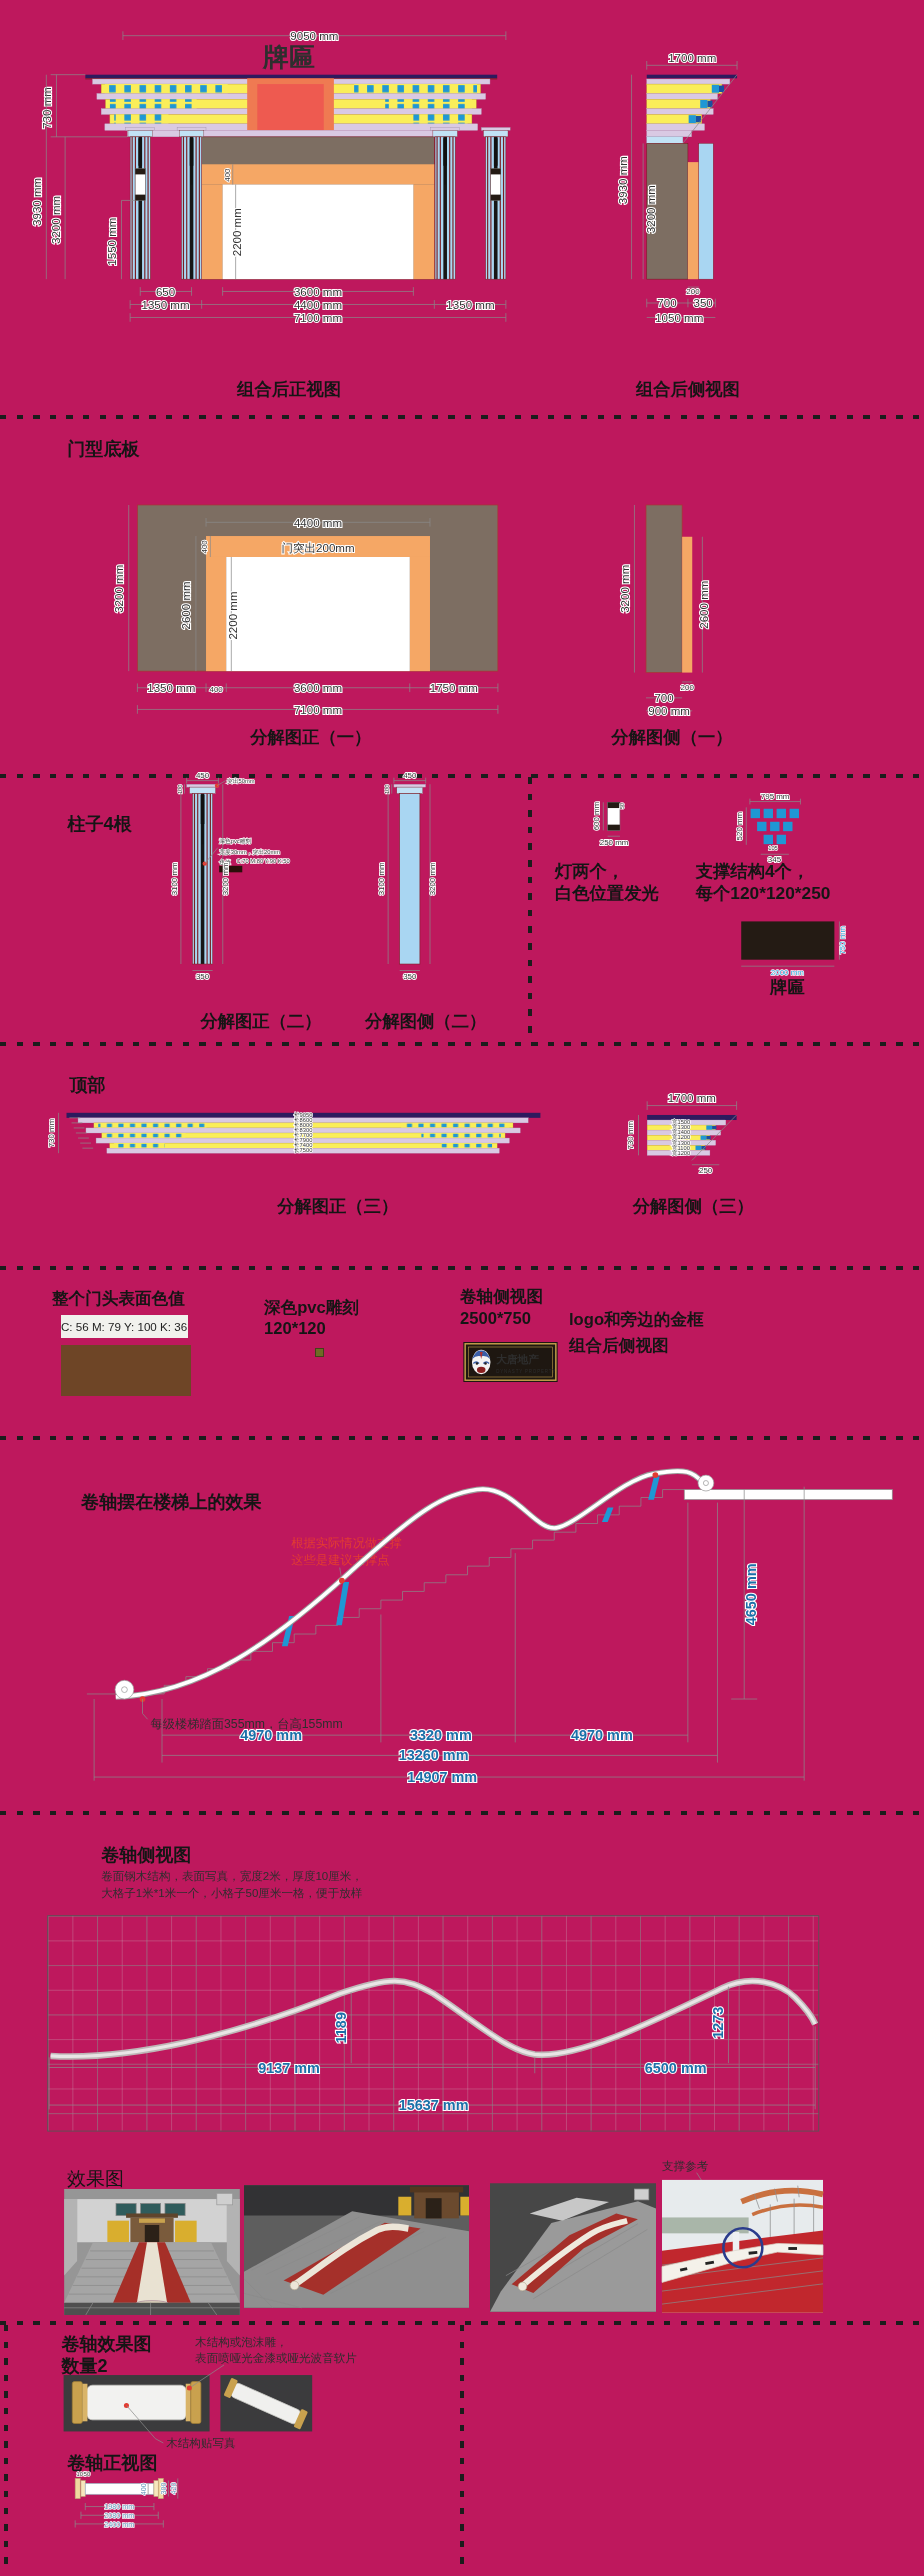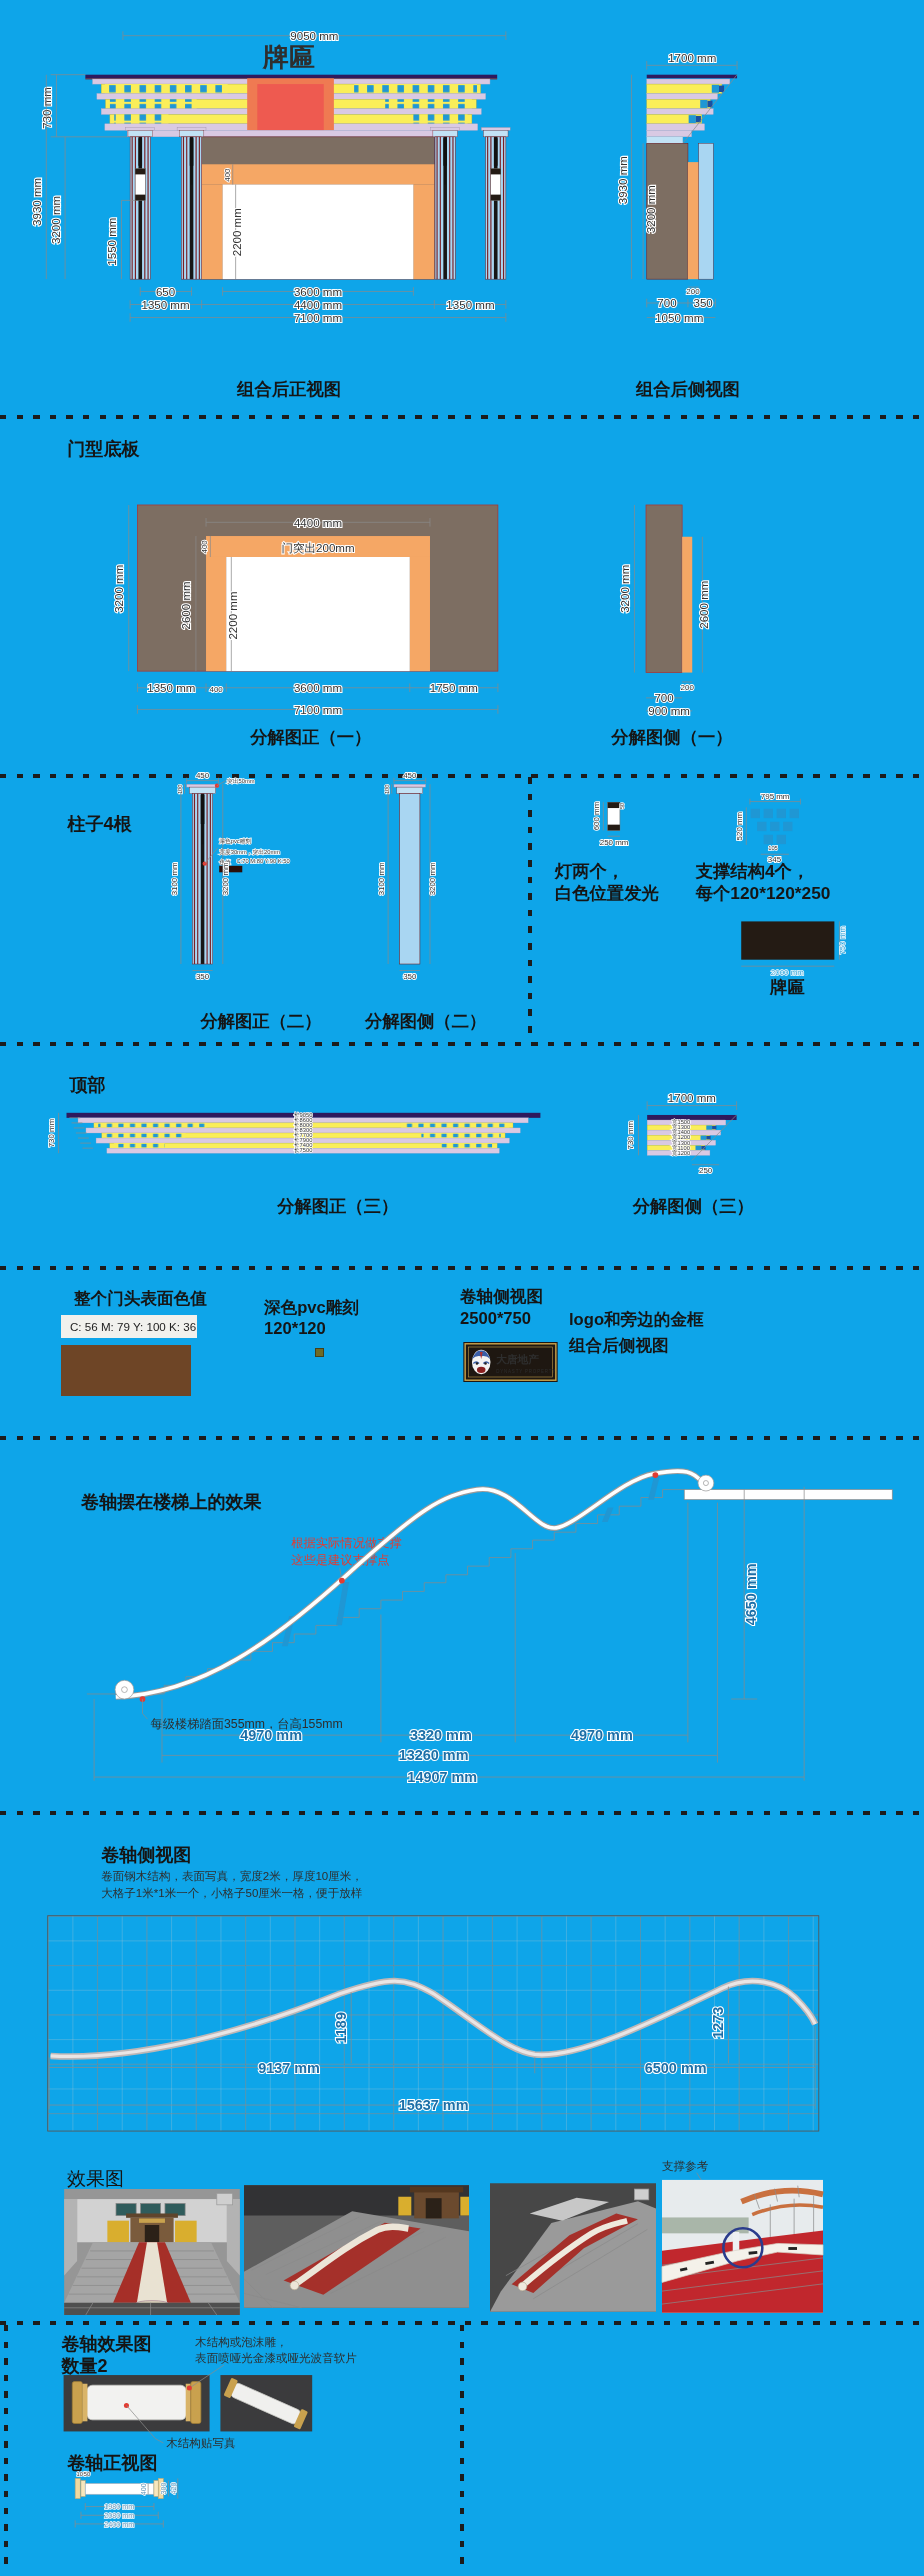--- a/index.html
+++ b/index.html
@@ -1,16 +1,16 @@
 <!DOCTYPE html>
 <html style="font-size:11.6px"><head>
 <meta charset="utf-8">
 <style>
   html,body{margin:0;padding:0;background:#fff;font-family:"Liberation Sans",sans-serif;}
-  #page{position:relative;width:925px;height:2576px;background:#0ea5e9;overflow:hidden;}
+  #page{position:relative;width:925px;height:2576px;background:#be185d;overflow:hidden;}
   .abs{position:absolute;}
   .hsep{position:absolute;left:0;width:925px;height:3.6px;background:repeating-linear-gradient(90deg,#1c1c1c 0 6.5px,transparent 6.5px 16.6px);}
   .vsep{position:absolute;width:3.6px;background:repeating-linear-gradient(180deg,#1c1c1c 0 6.5px,transparent 6.5px 16.6px);}
   svg{position:absolute;left:0;overflow:visible;}
   svg text{font-family:"Liberation Sans",sans-serif;fill:#2e2e2e;}
   text.d{font-size:16px;fill:#333;text-anchor:middle;stroke:#fff;stroke-width:3px;paint-order:stroke;}
   text.ds{font-size:11px;fill:#333;text-anchor:middle;stroke:#fff;stroke-width:2.5px;paint-order:stroke;}
   text.tny{font-size:8px;fill:#333;stroke:#fff;stroke-width:2px;paint-order:stroke;}
   text.cap{font-size:24px;font-weight:bold;fill:#151515;text-anchor:middle;}
   text.ttl{font-size:25px;font-weight:bold;fill:#151515;}
@@ -425,22 +425,22 @@
     <text class="tny" x="930" y="1584" font-size="6" stroke="none">宽1300</text>
     <text class="tny" x="930" y="1591" font-size="6" stroke="none">宽1100</text>
     <text class="tny" x="930" y="1598" font-size="6" stroke="none">宽1200</text>
     <line x1="884" y1="1543" x2="884" y2="1599"></line>
     <text class="ds" transform="rotate(-90 877 1571)" x="877" y="1571">730 mm</text>
     <line x1="958" y1="1612" x2="996" y2="1612"></line>
     <text class="ds" x="977" y="1623">250</text>
     <text class="cap" x="960" y="1678">分解图侧（三）</text>
   </svg>
 
-  <div class="t5" style="left:74px;top:1288px">整个门头表面色值</div>
-  <div class="abs" style="left:61px;top:1315px;width:127px;height:23px;background:#f1f1ed;color:#222;font-size:11.6px;line-height:23px;padding-left:9px">C: 56 M: 79 Y: 100 K: 36</div>
+  <div class="t5" style="left:52px;top:1288px">整个门头表面色值</div>
+  <div class="abs" style="left:61px;top:1315px;width:127px;height:23px;background:#f1f1ed;color:#222;font-size:11.6px;line-height:23px;padding-left:0">C: 56 M: 79 Y: 100 K: 36</div>
   <div class="abs" style="left:61px;top:1345px;width:130px;height:51px;background:#6E4526"></div>
 
   <div class="t5" style="left:264px;top:1297px">深色pvc雕刻</div>
   <div class="t5" style="left:264px;top:1319px">120*120</div>
   <div class="abs" style="left:315px;top:1348px;width:7.2px;height:7.2px;background:#6F6B25;border:0.7px solid #44401a"></div>
 
   <div class="t5" style="left:460px;top:1286px">卷轴侧视图</div>
   <div class="t5" style="left:460px;top:1309px">2500*750</div>
   <div class="t5" style="left:569px;top:1309px">logo和旁边的金框</div>
   <div class="t5" style="left:569px;top:1335px">组合后侧视图</div>

